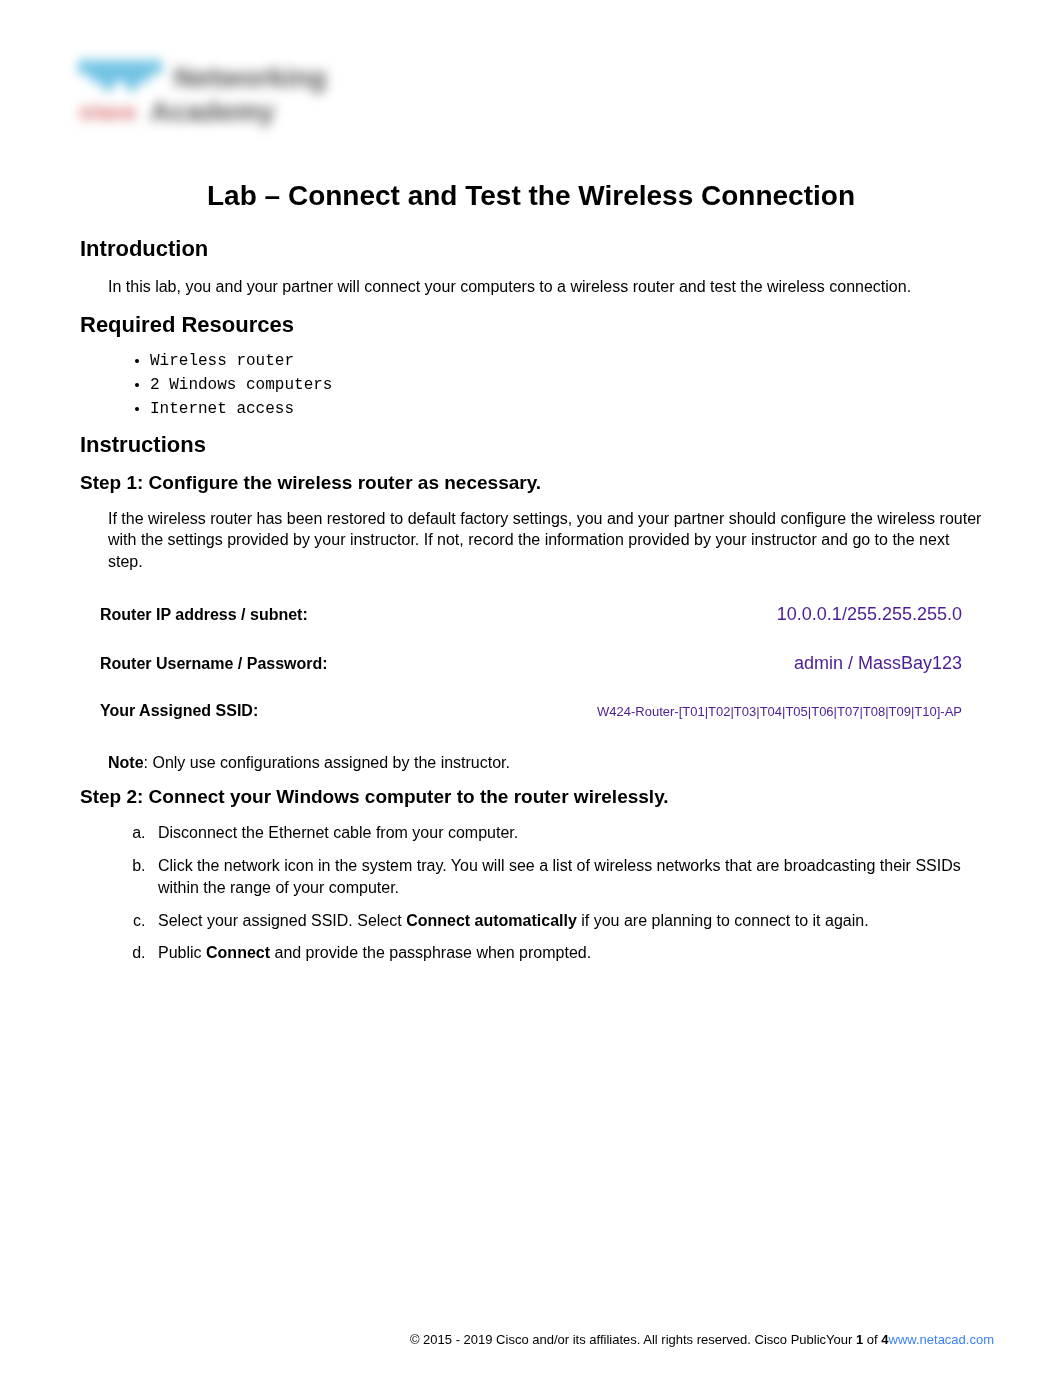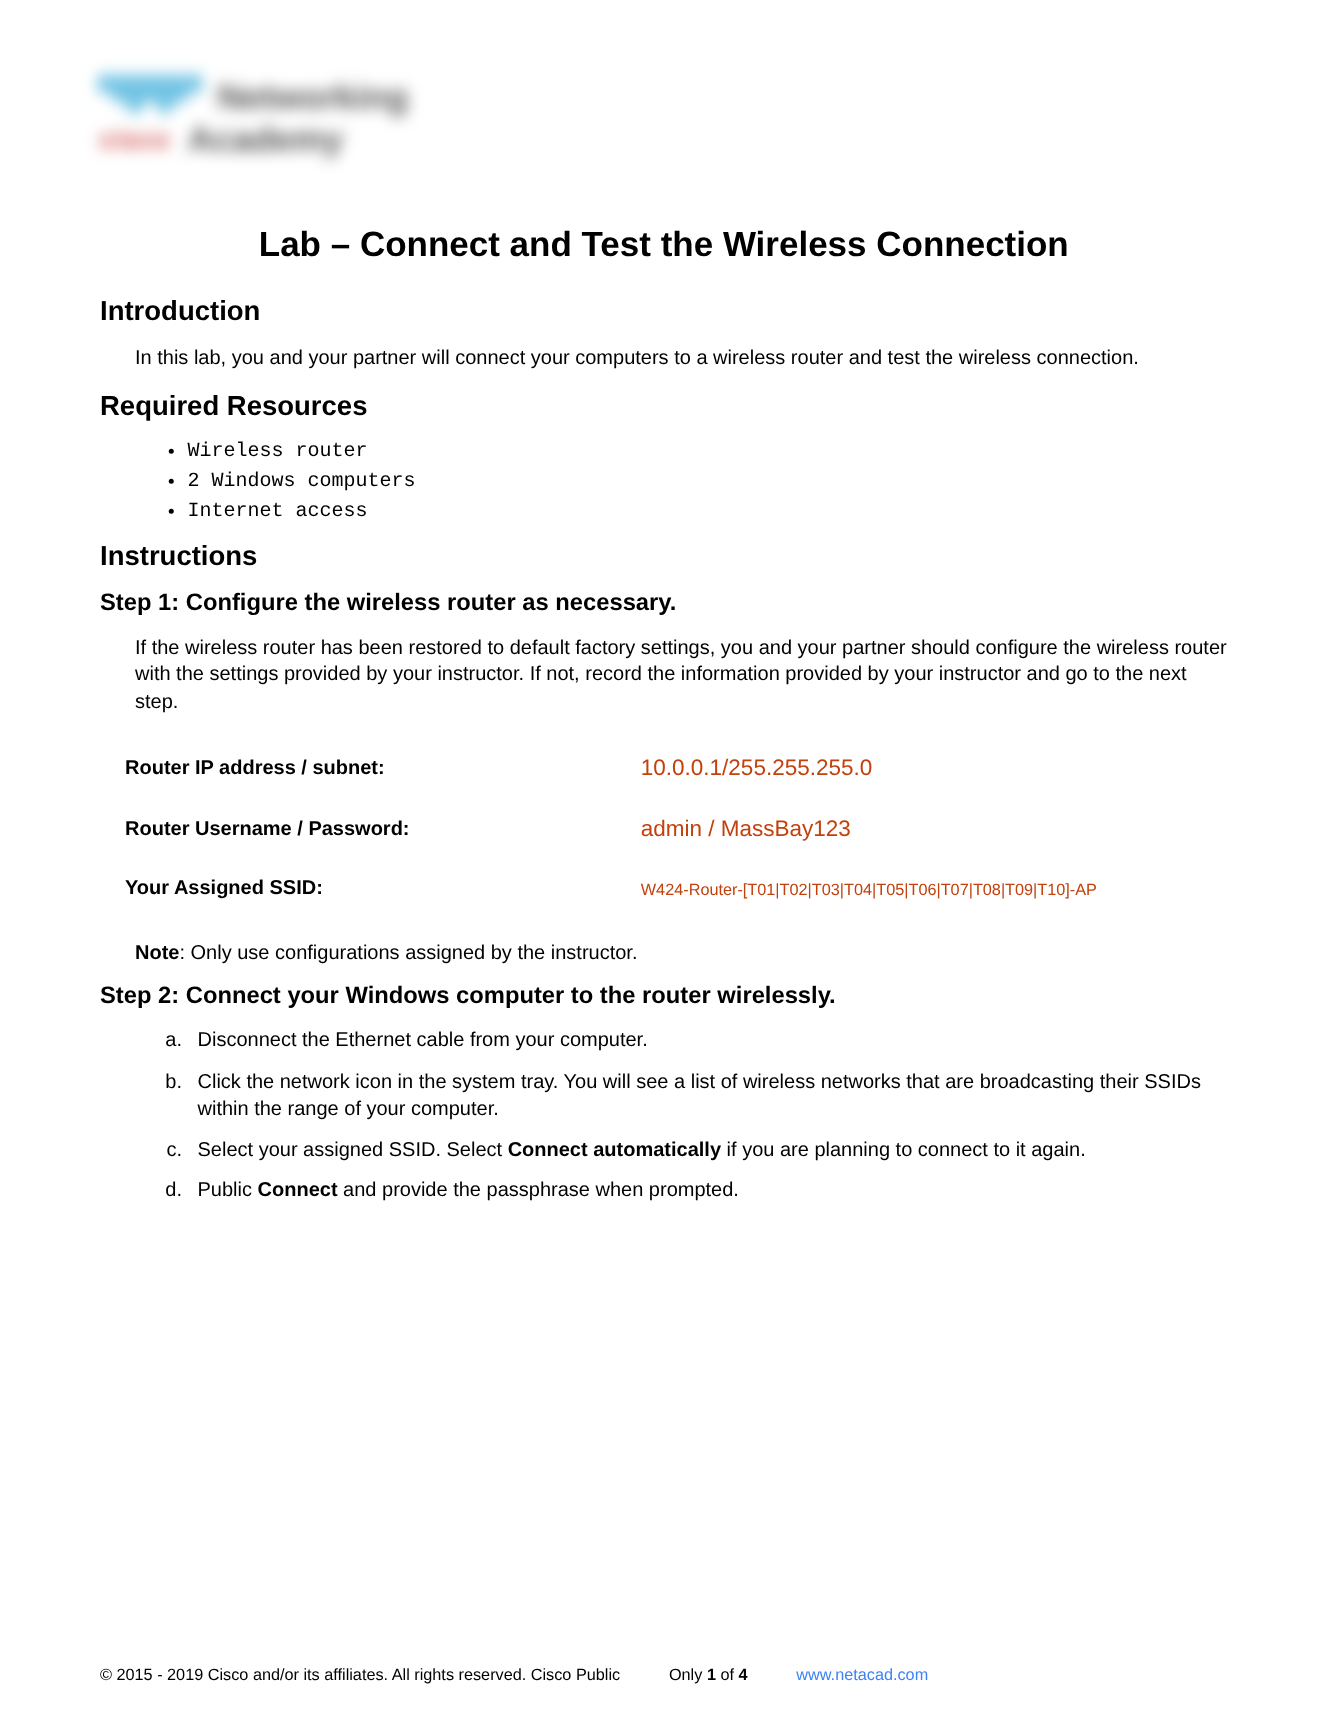--- a/index.html
+++ b/index.html
@@ -31,39 +31,38 @@
   h3 { font-size: 19px; font-weight: bold; margin-top: 14px; margin-bottom: 14px; }
 
   .body-text { font-size: 16px; padding-left: 28px; margin-bottom: 14px; line-height: 1.35; }
 
   ul.resources { list-style: disc; padding-left: 70px; margin-bottom: 14px; font-family: Liberation Mono, monospace; }
   ul.resources li { font-size: 16px; margin-bottom: 6px; }
 
   .config-table { width: 100%; border-collapse: separate; border-spacing: 6px 8px; margin: 10px 0 16px 0; }
   .config-table td { padding: 10px 14px; vertical-align: middle; font-size: 16px; background:#fff; }
   .config-table td.label { font-weight: bold; width: 46%; }
-  .config-table td.value { color: #c2410c; font-size: 18px; }
+  .config-table td.value { color: #4c1d95; font-size: 18px; text-align: right; }
   .config-table td.value.small { font-size: 13px; }
 
   .note { font-size: 16px; padding-left: 28px; margin-bottom: 14px; }
   .note b { font-weight: bold; }
 
   ol.steps { list-style: lower-alpha; padding-left: 70px; }
   ol.steps li { font-size: 16px; margin-bottom: 10px; line-height: 1.4; padding-left: 8px; }
 
   .footer {
     position: absolute;
     bottom: 30px;
     left: 80px;
     right: 68px;
     display: flex;
-    justify-content: flex-start;
+    justify-content: flex-end;
     font-size: 13px;
     color: #000;
-    gap: 39px;
   }
   .footer .link { color: #3b82f6; }
 </style>
 </head>
 <body>
 
 <div class="logo">
   <div class="logo-text-row">
     <div class="logo-bars">
       <div class="logo-bar" style="height:14px"></div>
@@ -132,16 +131,16 @@
     <span>Select your assigned SSID. Select </span><b>Connect automatically</b><span> if you are planning to connect to it again.</span>
   </li>
   <li>
     <span>Public </span><b>Connect</b><span> and provide the passphrase when prompted.</span>
   </li>
 </ol>
 
 <div class="footer">
   <span>© 2015 - 2019 Cisco and/or its affiliates. All rights reserved. Cisco Public</span>
   <span>
-    <span>Only </span><b>1</b><span> of </span><b>4</b>
+    <span>Your </span><b>1</b><span> of </span><b>4</b>
   </span>
   <span class="link">www.netacad.com</span>
 </div>
 
 </body></html>

